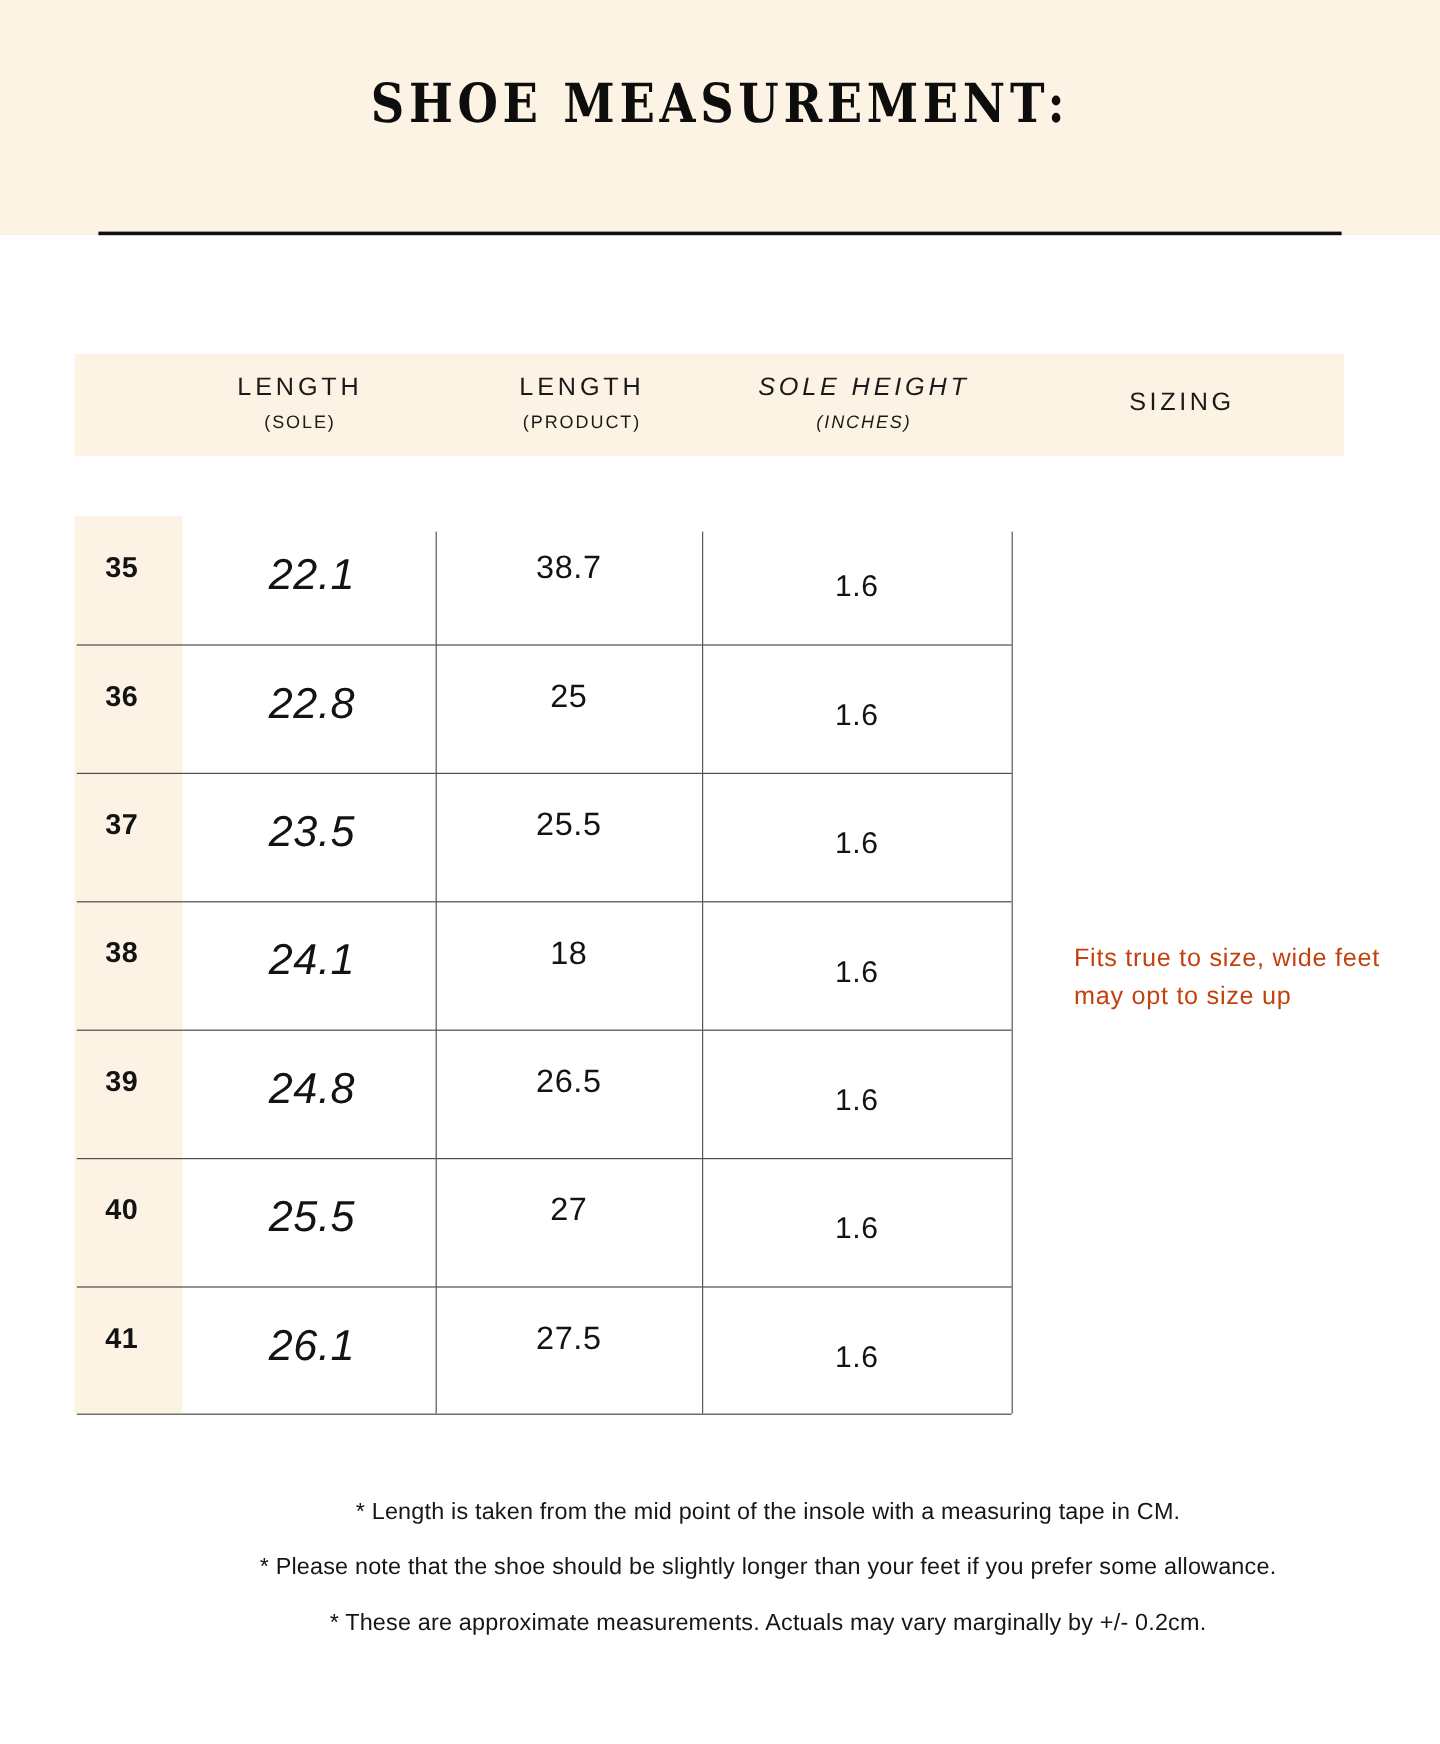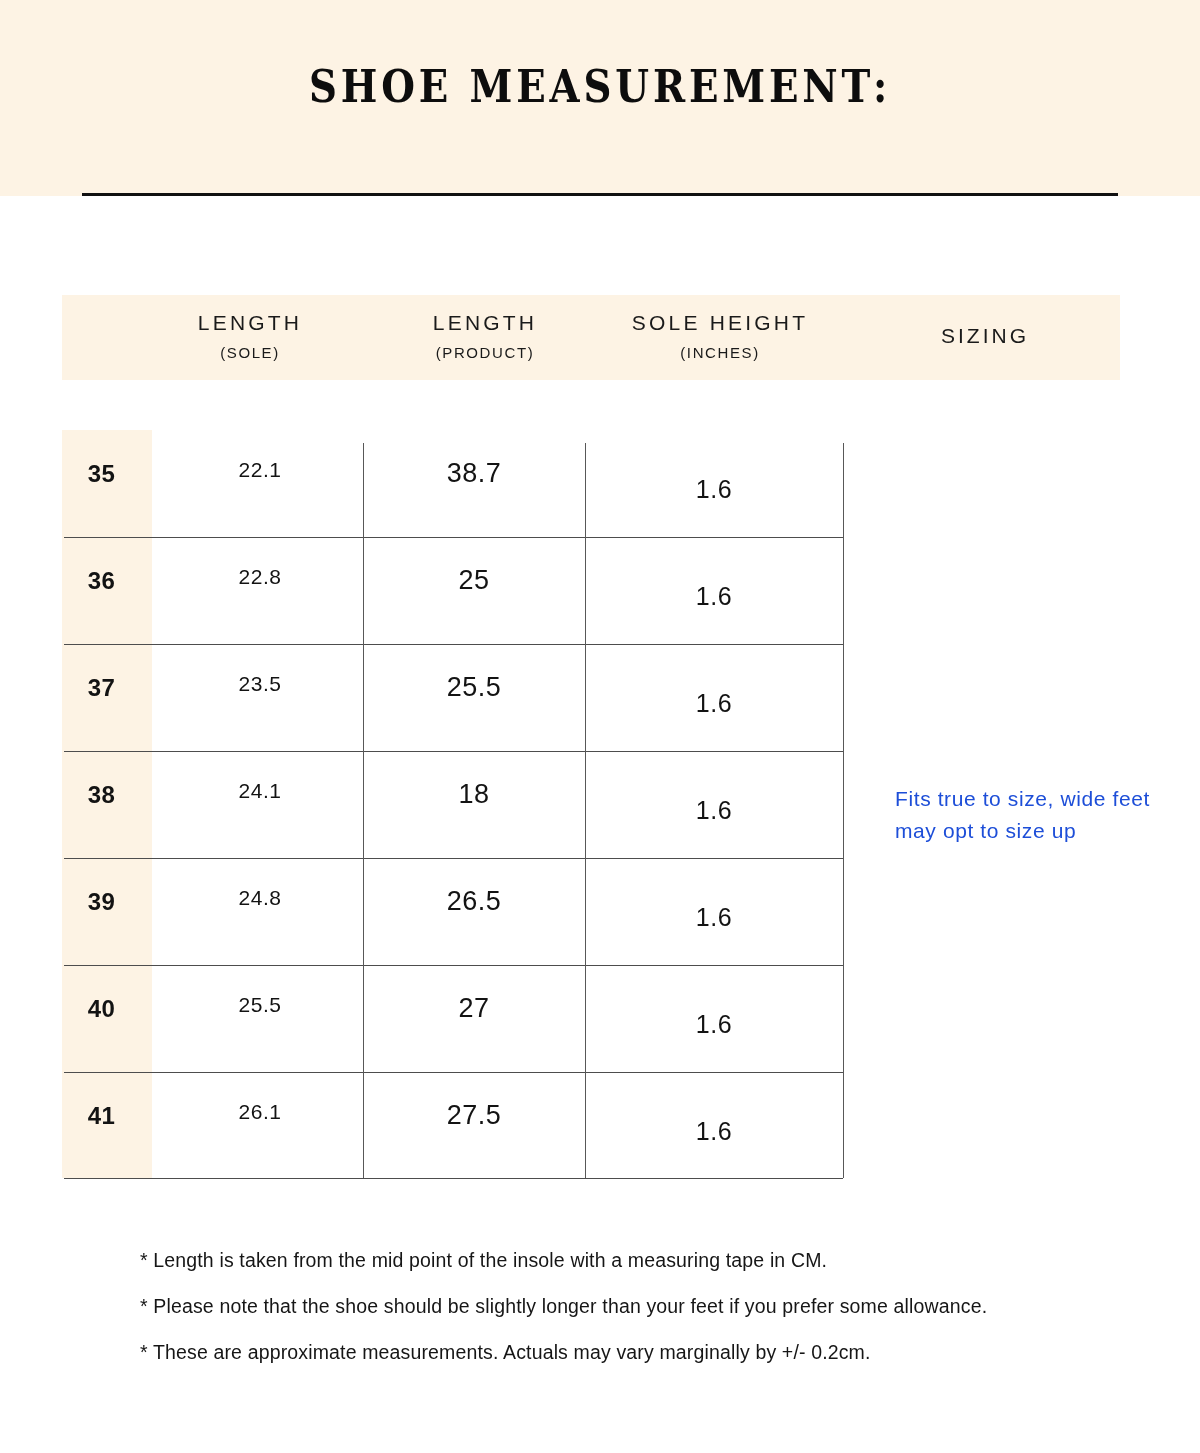--- a/index.html
+++ b/index.html
@@ -72,21 +72,21 @@
   .col-head .sub {
     display: block;
     margin-top: 12px;
     font-size: 15px;
     letter-spacing: 1.6px;
     line-height: 1;
     white-space: nowrap;
   }
   #head-feet    { left: 150px; top: 312px; width: 200px; }
   #head-product { left: 375px; top: 312px; width: 220px; }
-  #head-sole    { left: 600px; top: 312px; width: 240px; }
+  #head-sole    { left: 600px; top: 312px; width: 240px; font-style: italic; }
   #head-sizing  { left: 880px; top: 325px; width: 210px; }
   #head-sizing .main { letter-spacing: 3.0px; }
 
   
   #table {
     position: absolute;
     left: 62px;
     top: 430px;
     width: 781px;
     height: 748px;
@@ -143,22 +143,23 @@
     width: 79px;
     top: 30px;
     font-size: 24px;
     font-weight: bold;
     letter-spacing: 0.5px;
   }
   .cell-feet {
     left: 95px;
     width: 206px;
     top: 28px;
-    font-size: 21px;
+    font-size: 36px;
     letter-spacing: 0.5px;
+    font-style: italic;
   }
   .cell-product {
     left: 301px;
     width: 222px;
     top: 28px;
     font-size: 27px;
     letter-spacing: 0.5px;
   }
   .cell-sole {
     left: 523px;
@@ -170,29 +171,30 @@
 
   
   #sizing-note {
     position: absolute;
     left: 895px;
     top: 783px;
     width: 280px;
     font-size: 21px;
     line-height: 32px;
     letter-spacing: 0.6px;
-    color: #1d4ed8;
+    color: #c2410c;
   }
 
   
   #footnotes {
     position: absolute;
     left: 140px;
     top: 1249px;
     width: 1000px;
+    text-align: center;
   }
   .footnote {
     font-size: 19.5px;
     line-height: 23px;
     letter-spacing: 0.15px;
     color: #161616;
     margin-bottom: 23px;
     white-space: nowrap;
   }
 </style>

